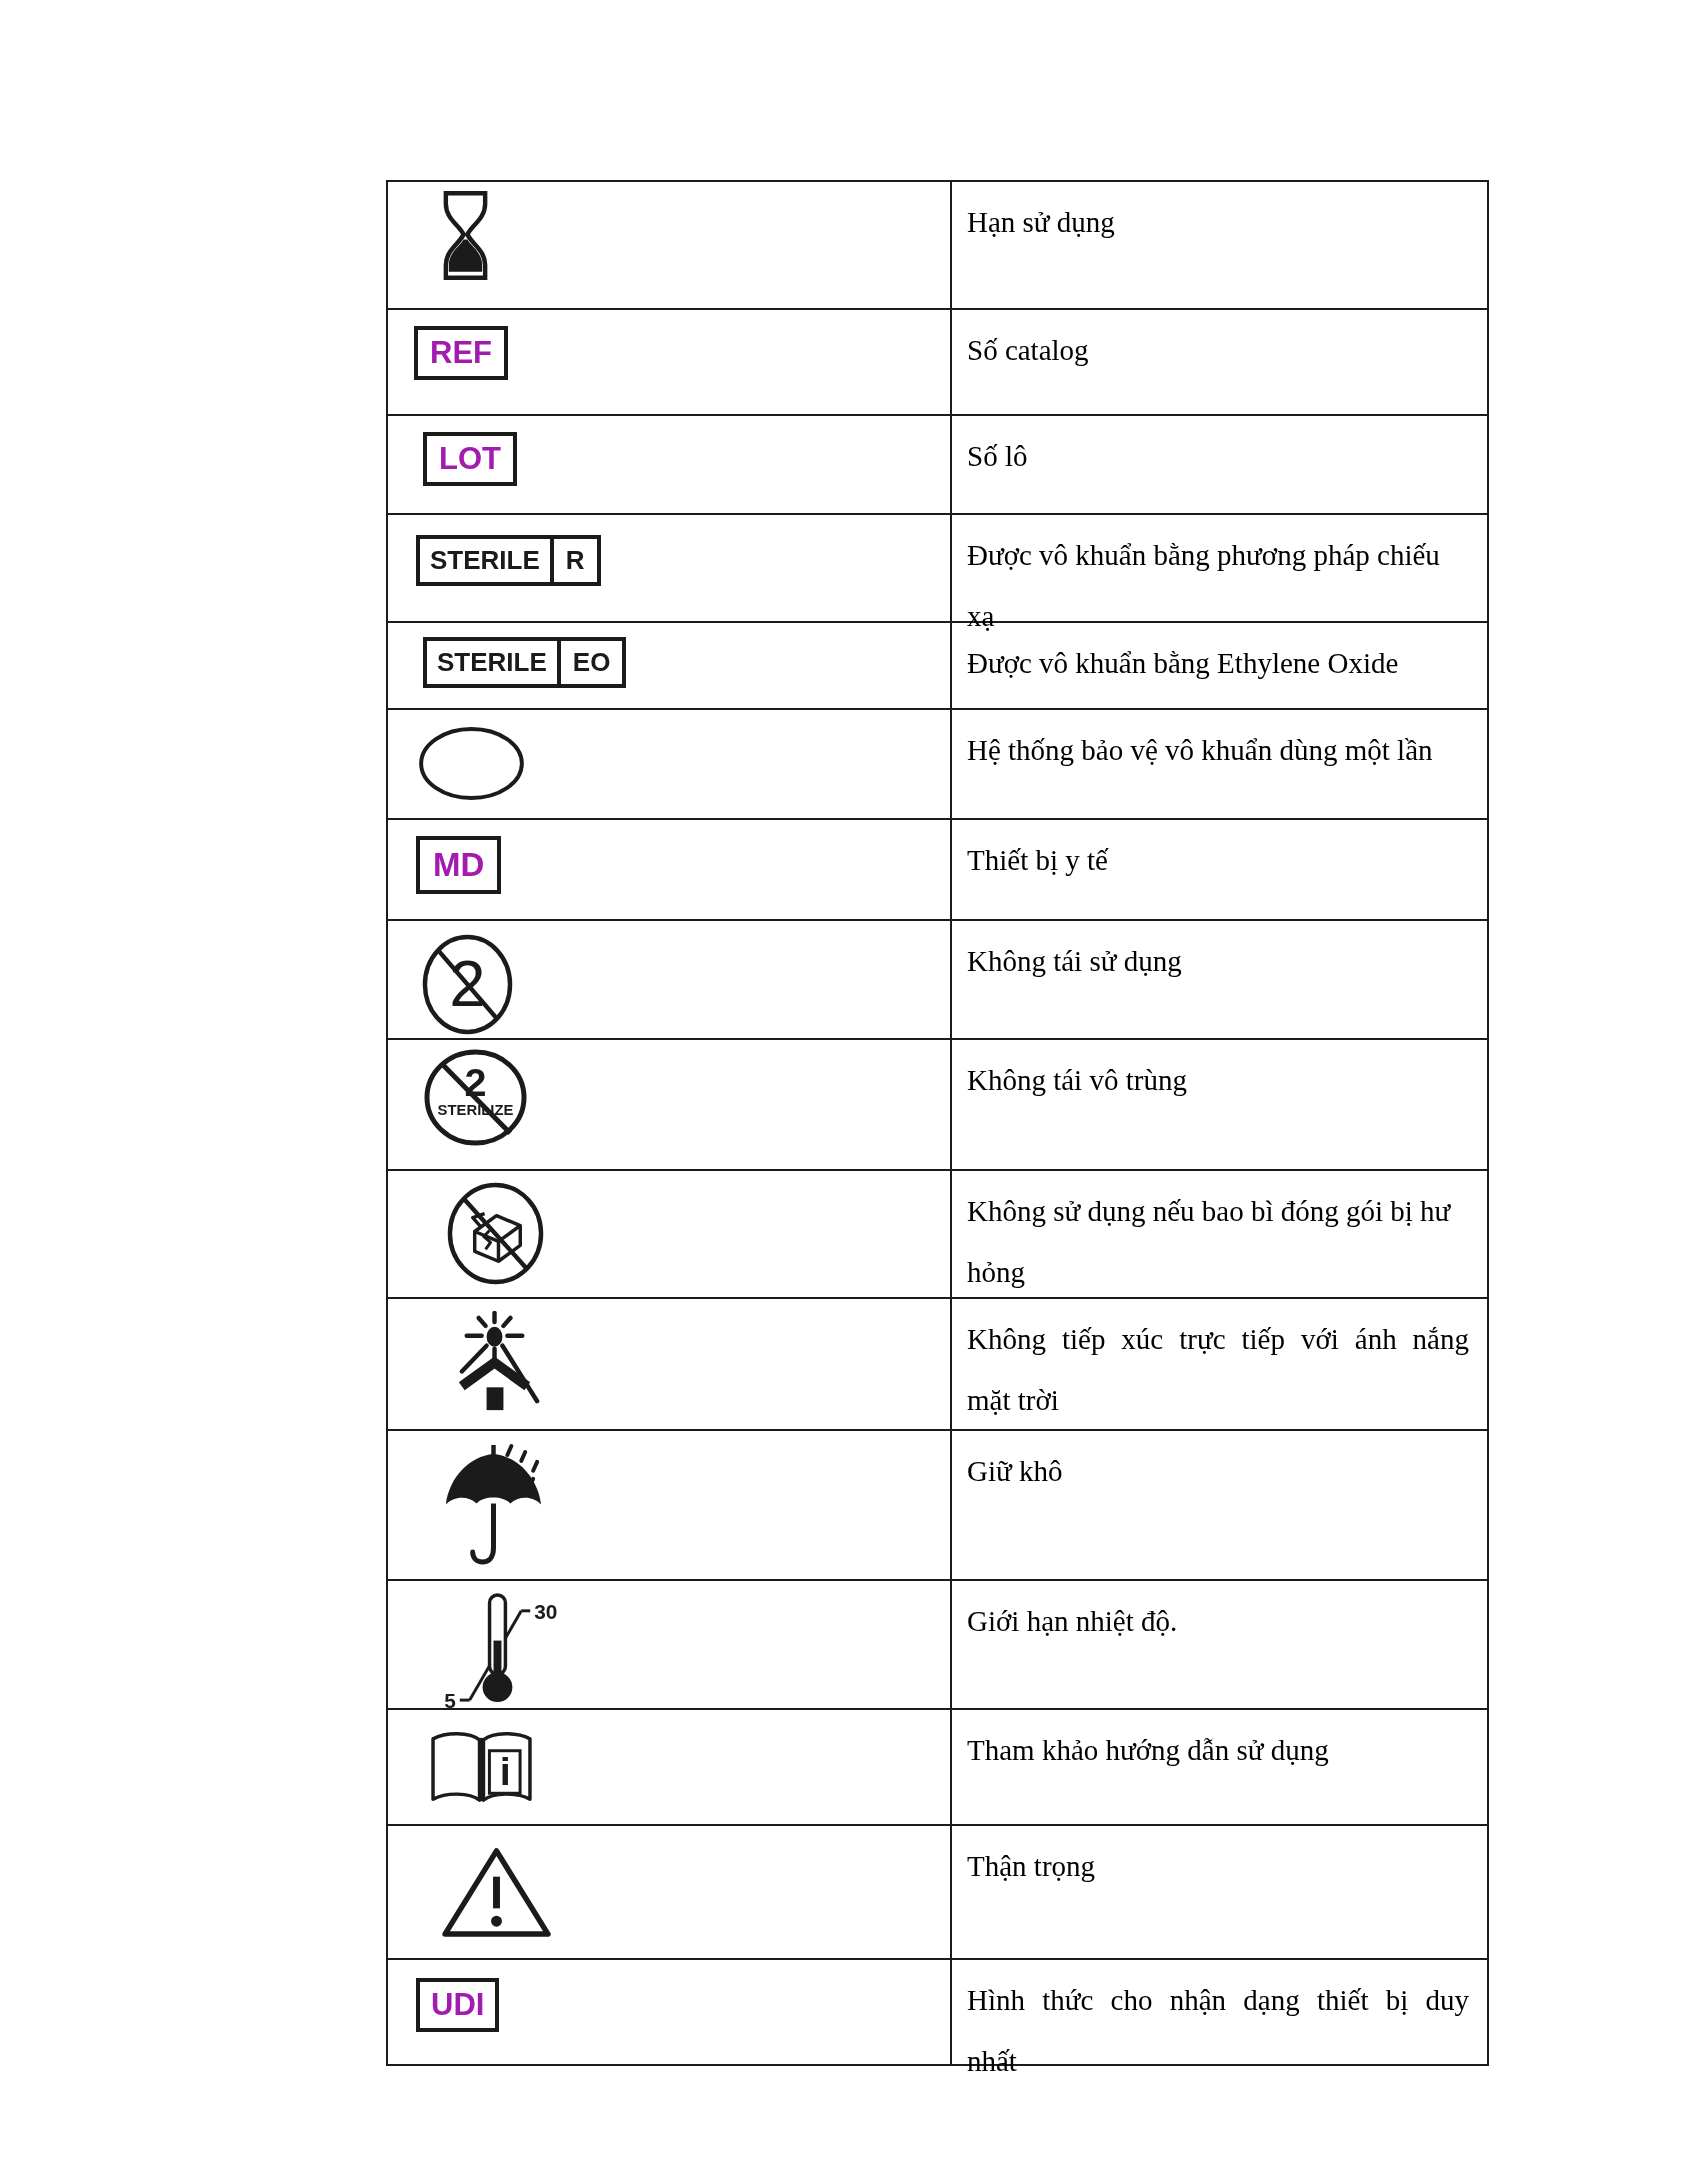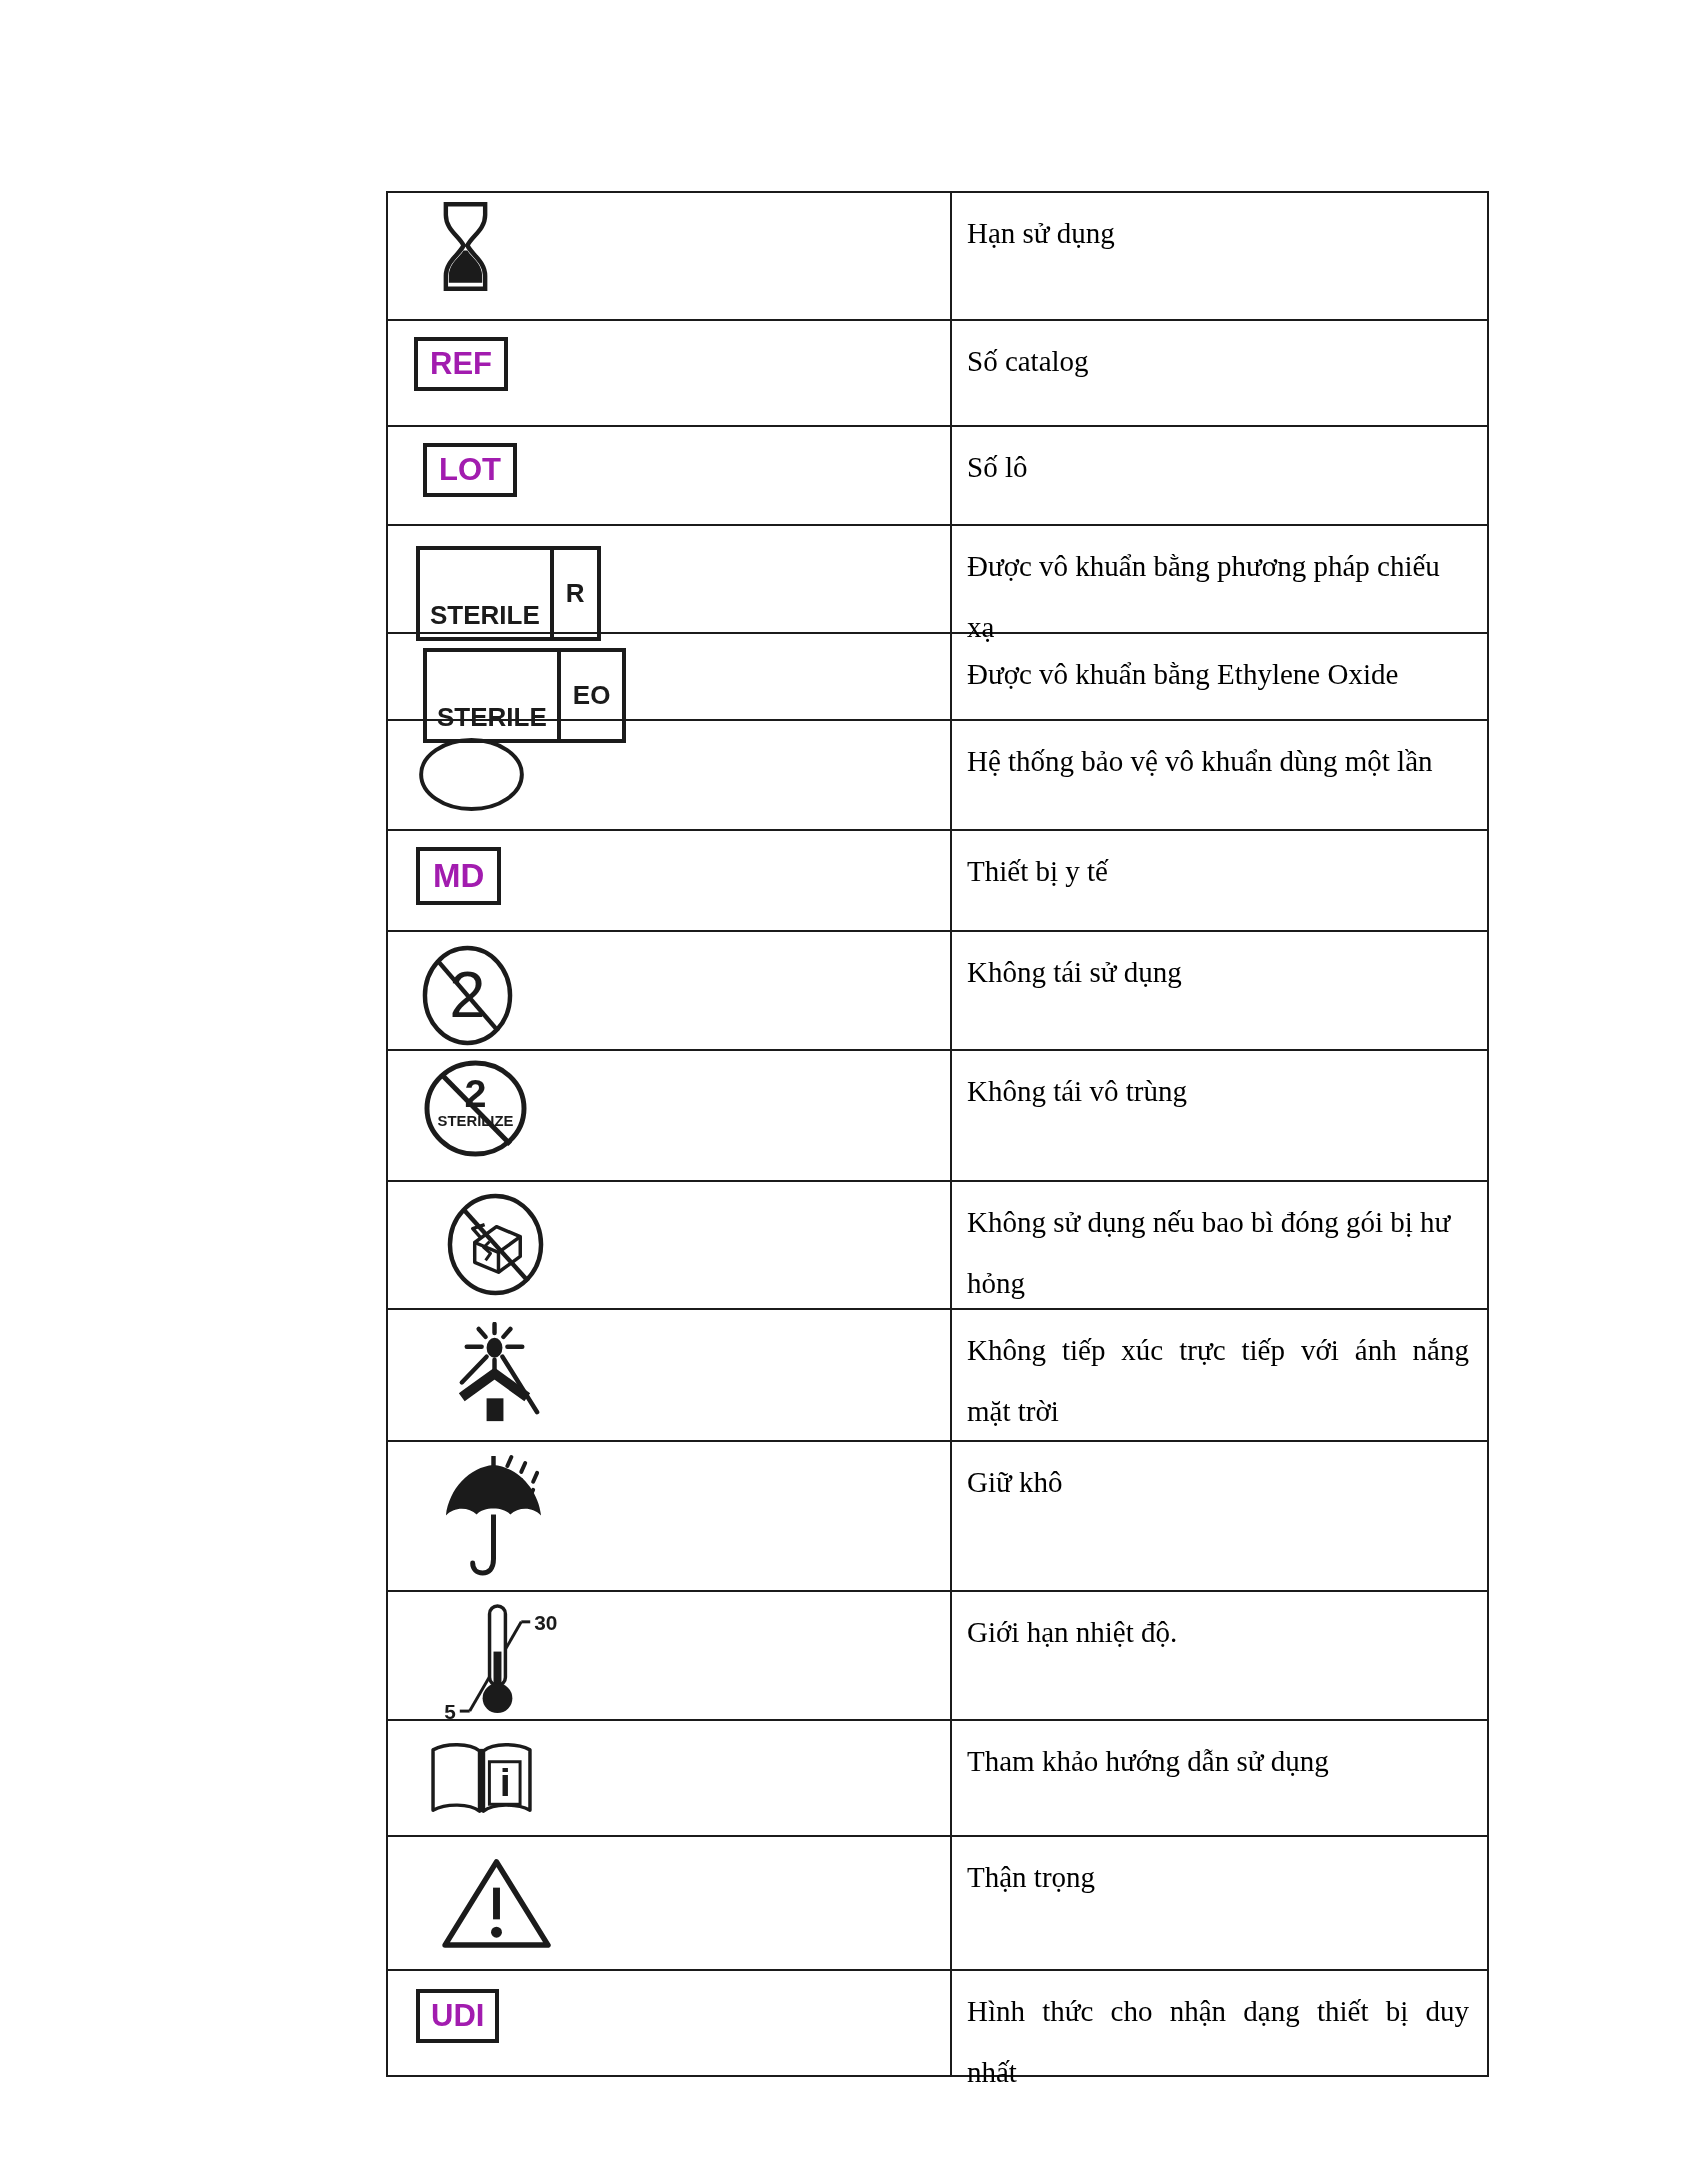--- a/index.html
+++ b/index.html
@@ -1,34 +1,34 @@
 <!DOCTYPE html>
 <html><head>
 <meta charset="utf-8">
 <style>
   html,body{margin:0;padding:0;background:#ffffff;}
   body{width:1683px;height:2178px;position:relative;font-family:"Liberation Serif","DejaVu Serif",serif;color:#000;}
-  .symtable{position:absolute;left:386px;top:191px;width:1099px;border:2px solid #1b1b1b;background:#fff;}
+  .symtable{position:absolute;left:386px;top:180px;width:1099px;border:2px solid #1b1b1b;background:#fff;}
   .row{display:flex;border-top:2px solid #1b1b1b;}
   .row:first-child{border-top:none;}
   .cell-sym{width:562px;flex:0 0 562px;position:relative;}
   .cell-desc{flex:1;border-left:2px solid #1b1b1b;padding:10px 18px 0 15px;font-size:29px;line-height:61px;}
   .dl{min-height:61px;}
   .j1{text-align:justify;text-align-last:justify;}
   .r1{height:126px}.r2{height:104px}.r3{height:97px}.r4{height:106px}
   .r5{height:85px}.r6{height:108px}.r7{height:99px}.r8{height:117px}
   .r9{height:129px}.r10{height:126px}.r11{height:130px}.r12{height:148px}
   .r13{height:127px}.r14{height:114px}.r15{height:132px}.r16{height:104px}
   .symbox{display:inline-block;border:4px solid #1b1b1b;font-family:"Liberation Sans","DejaVu Sans",sans-serif;font-weight:bold;color:#a21caf;line-height:1.1;}
   .box-ref{font-size:31px;padding:6px 12px;}
   .box-lot{font-size:31px;padding:6px 12px;}
   .box-md{font-size:33px;padding:7px 13px;}
   .box-udi{font-size:31px;padding:6px 11px;}
   .sterbox{display:inline-flex;border:4px solid #1b1b1b;font-family:"Liberation Sans","DejaVu Sans",sans-serif;font-weight:bold;color:#1b1b1b;line-height:1.05;align-items:stretch;}
-  .ster-a{padding:8px 10px;font-size:26px;margin-top:44px;}
+  .ster-a{padding:8px 10px;font-size:26px;}
   .ster-b{border-left:4px solid #1b1b1b;padding:8px 12px;font-size:26px;display:flex;align-items:center;}
   svg text{font-family:"Liberation Sans","DejaVu Sans",sans-serif;fill:#1b1b1b;}
 </style>
 </head>
 <body>
 
 <div class="symtable">
 
   <div class="row r1">
     <div class="cell-sym">

